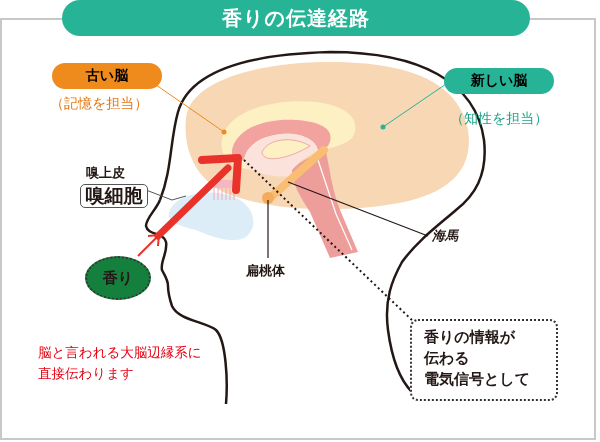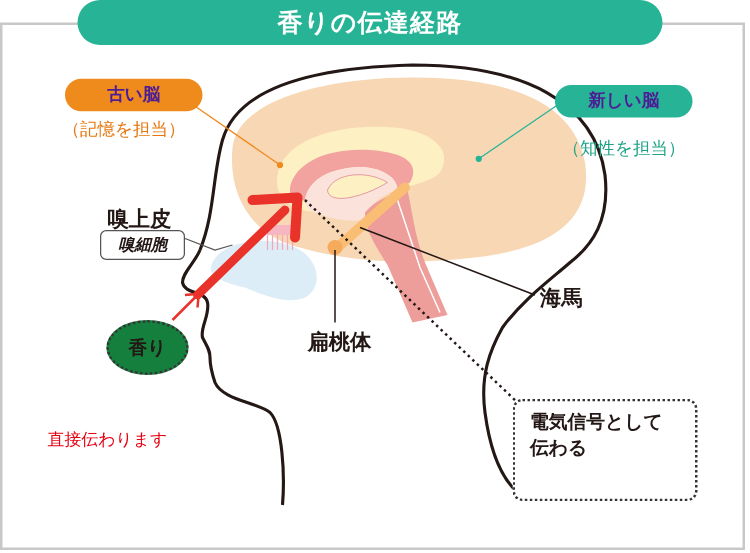--- a/index.html
+++ b/index.html
@@ -5,31 +5,31 @@
   html, body { margin:0; padding:0; background:#ffffff; }
   body { width:600px; height:442px; position:relative; overflow:hidden;
          font-family:"DejaVu Sans","Liberation Sans",sans-serif; }
   .frame { position:absolute; left:0; top:18px; width:596px; height:422px;
            border:2px solid #c8c8c8; box-sizing:border-box; }
   .title-pill { position:absolute; left:62px; top:0; width:468px; height:36px;
            background:#27b496; border-radius:18px; color:#fff; font-weight:bold;
            font-size:20px; display:flex; align-items:center; justify-content:center;
            letter-spacing:1px; }
   svg.art { position:absolute; left:0; top:0; }
-  .lbl { position:absolute; font-size:17px; font-weight:bold; color:#231815; white-space:nowrap;text-align:center; }
-  .cloud { position:absolute; height:26px; border-radius:13px; color:#4c1d95; font-weight:bold;
+  .lbl { position:absolute; font-size:13px; font-weight:bold; color:#231815; white-space:nowrap;text-align:center; }
+  .cloud { position:absolute; height:26px; border-radius:13px; color:#000000; font-weight:bold;
            font-size:14px; display:flex; align-items:center; justify-content:center; }
   .cloud.old { left:52px; top:63px; width:110px; background:#ef8a1c; }
   .cloud.new { left:444px; top:68px; width:110px; background:#27b496; }
   .sub { position:absolute; font-size:14px; white-space:nowrap; }
   .sub.old { left:50px; top:95px; color:#e6770f; }
   .sub.new { left:450px; top:98px; color:#1fa386;margin-top:12px; }
   .box-cells { position:absolute; left:80px; top:184px; width:66px; height:22px;
            border:1.5px solid #555; border-radius:5px; background:#fff;
-           font-size:13px; font-weight:bold; color:#231815; display:flex; align-items:center; justify-content:center;font-style:italic; }
+           font-size:19px; font-weight:bold; color:#231815; display:flex; align-items:center; justify-content:center; }
   .scent { position:absolute; left:85px; top:256px; width:62px; height:40px;
            border-radius:50%; background:#15803d; border:2.5px dotted #333;
            display:flex; align-items:center; justify-content:center;
            font-size:15px; font-weight:bold; color:#231815; }
   .note-red { position:absolute; left:38px; top:342px; width:240px; color:#e60012;
            font-size:13.5px; line-height:21px; }
   .note-box { position:absolute; left:410px; top:319px; width:148px; height:82px;
            border:2.5px dotted #333; border-radius:8px; background:#fff; box-sizing:border-box;
            padding:6px 0 0 12px; font-size:15px; font-weight:bold; color:#231815; line-height:21px; }
   .note-box div, .note-red div { white-space:nowrap; }
@@ -91,24 +91,26 @@
 <div class="title-pill">香りの伝達経路</div>
 
 <div class="cloud old">古い脳</div>
 <div class="sub old">（記憶を担当）</div>
 <div class="cloud new">新しい脳</div>
 <div class="sub new">（知性を担当）</div>
 
 <div class="lbl" style="left:86px;top:164px;">嗅上皮</div>
 <div class="box-cells">嗅細胞</div>
 <div class="lbl" style="left:246px;top:262px;font-family:Liberation Serif, serif;">扁桃体</div>
-<div class="lbl" style="left:432px;top:227px;">海馬</div>
+<div class="lbl" style="left:432px;top:227px;font-style:italic;">海馬</div>
 
 <div class="scent">香り</div>
 
 <div class="note-red">
+  <div>脳と言われる大脳辺縁系に</div>
   <div>直接伝わります</div>
 </div>
 
 <div class="note-box">
+  <div>香りの情報が</div>
+  <div>伝わる</div>
   <div>電気信号として</div>
-  <div>伝わる</div>
 </div>
 
 </body></html>

